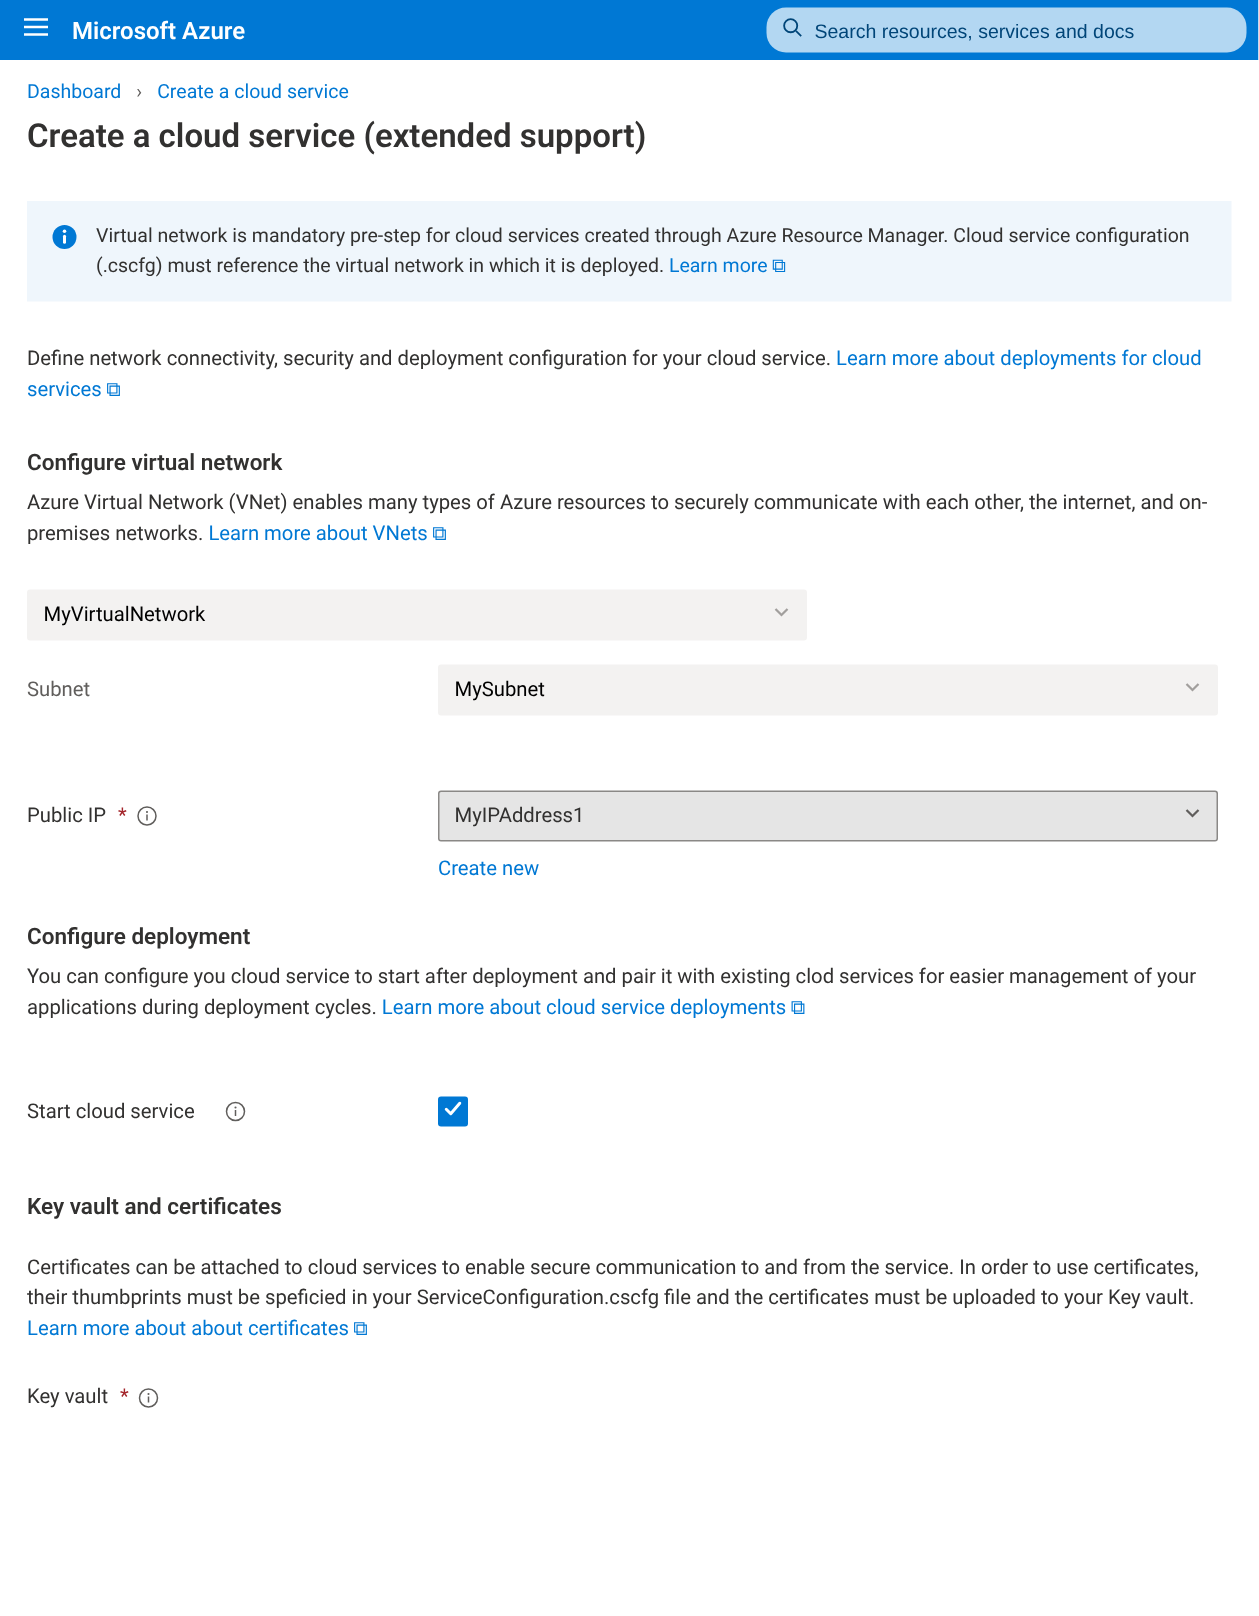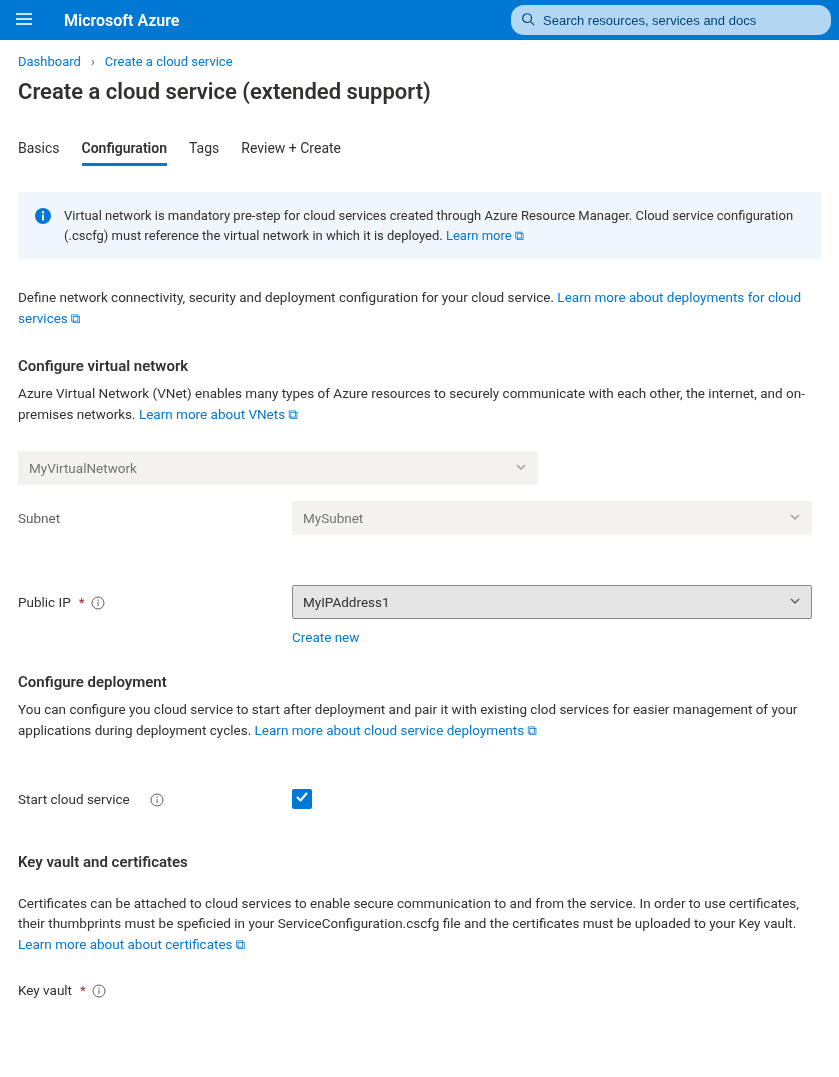--- a/index.html
+++ b/index.html
@@ -11,21 +11,21 @@
     font-size: 14px;
   }
   
   .topbar {
     background: #0078d4;
     height: 40px;
     display: flex;
     align-items: center;
     color: #fff;
     padding: 0 8px;
-    gap: 24px;
+    gap: 8px;
   }
   .hamburger {
     width: 32px; height: 32px;
     display: flex; align-items: center; justify-content: center;
     cursor: pointer;
   }
   .hamburger svg { width: 18px; height: 18px; }
   .brand {
     font-size: 16px;
     font-weight: 600;
@@ -163,21 +163,21 @@
     display: flex;
     align-items: center;
     justify-content: space-between;
     padding: 0 10px;
     font-size: 13.5px;
     background: #e5e5e5;
     cursor: pointer;
   }
   .select.disabled {
     background: #f3f2f1;
-    color: #737373;
+    color: #000000;
     border-color: #f3f2f1;
     cursor: default;
   }
   .select.ph { color: #605e5c; }
   .select svg { width: 12px; height: 12px; }
   .indent-action {
     margin-left: 274px;
     margin-top: -6px;
     margin-bottom: 28px;
   }
@@ -226,26 +226,20 @@
 <div class="page">
 
   <div class="breadcrumb">
     <a>Dashboard</a>
     <span class="sep">›</span>
     <a>Create a cloud service</a>
   </div>
 
   <h1 class="page-title">Create a cloud service (extended support)</h1>
 
-  <div class="tabs">
-    <div class="tab">Basics</div>
-    <div class="tab active">Configuration</div>
-    <div class="tab">Tags</div>
-    <div class="tab">Review + Create</div>
-  </div>
 
   <div class="infobox">
     <span class="icon">
       <svg width="18" height="18" viewBox="0 0 18 18">
         <circle cx="9" cy="9" r="8" fill="#0078d4"></circle>
         <circle cx="9" cy="5.2" r="1.2" fill="#fff"></circle>
         <rect x="8" y="7.5" width="2" height="6" rx="1" fill="#fff"></rect>
       </svg>
     </span>
     <div class="msg">

